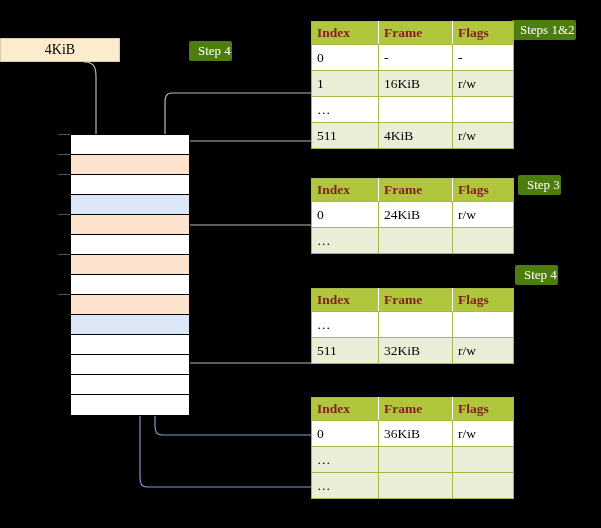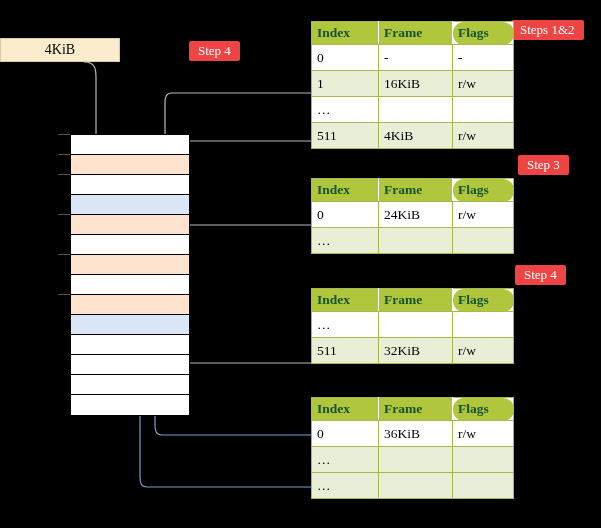--- a/index.html
+++ b/index.html
@@ -17,51 +17,51 @@
     border:1px solid #d9cba4;
     display:flex;align-items:center;justify-content:center;
     font-size:14px;
     color:#000;
     box-sizing:border-box;
   }
 
   
   .badge{
     position:absolute;
-    background:#ef4444;
+    background:#4d7c0f;
     color:#ffffff;
     font-size:13px;
-    padding:2px 9px 3px 9px;
+    padding:2px 1px 3px 9px;
     border-radius:2px;
     white-space:nowrap;
     box-sizing:border-box;
     line-height:15px;
   }
 
   
   .ptable{
     position:absolute;
     border-collapse:collapse;
     border:1px solid #a8b84a;
     background:#fff;
     box-sizing:border-box;
     table-layout:fixed;
   }
   .ptable th{
     background:#b0c63c;
-    color:#14532d;
+    color:#7f1d1d;
     font-weight:bold;
     font-size:13.5px;
     text-align:left;
     padding:2px 5px 3px 5px;
     border-right:1px solid #ffffff;
     border-bottom:1px solid #a8b84a;
     line-height:17px;
   }
-  .ptable th:last-child{border-right:1px solid #a8b84a;border-radius:11px;}
+  .ptable th:last-child{border-right:1px solid #a8b84a;}
   .ptable td{
     font-size:13.5px;
     text-align:left;
     padding:2px 5px 3px 5px;
     border-right:1px solid #a8b84a;
     border-bottom:1px solid #a8b84a;
     line-height:17px;
     height:20px;
     color:#000;
     background:#ffffff;
@@ -136,21 +136,21 @@
   <div class="srcbox" style="left:0px;top:38px;width:120px;height:24px;">
     <span>4KiB</span>
   </div>
 
   <div class="badge" style="left:189px;top:41px;">
     <span>Step 4</span>
   </div>
   <div class="badge" style="left:511px;top:20px;">
     <span>Steps 1&amp;2</span>
   </div>
-  <div class="badge" style="left:518px;top:155px;text-align:right;">
+  <div class="badge" style="left:518px;top:175px;text-align:right;">
     <span>Step 3</span>
   </div>
   <div class="badge" style="left:515px;top:265px;">
     <span>Step 4</span>
   </div>
 
   <div class="tickwrap" style="left:58px;top:134px;width:14px;height:282px;">
     <div class="tick" style="left:0;top:0px;width:14px;"></div>
     <div class="tick" style="left:0;top:20px;width:14px;"></div>
     <div class="tick" style="left:0;top:40px;width:14px;"></div>

